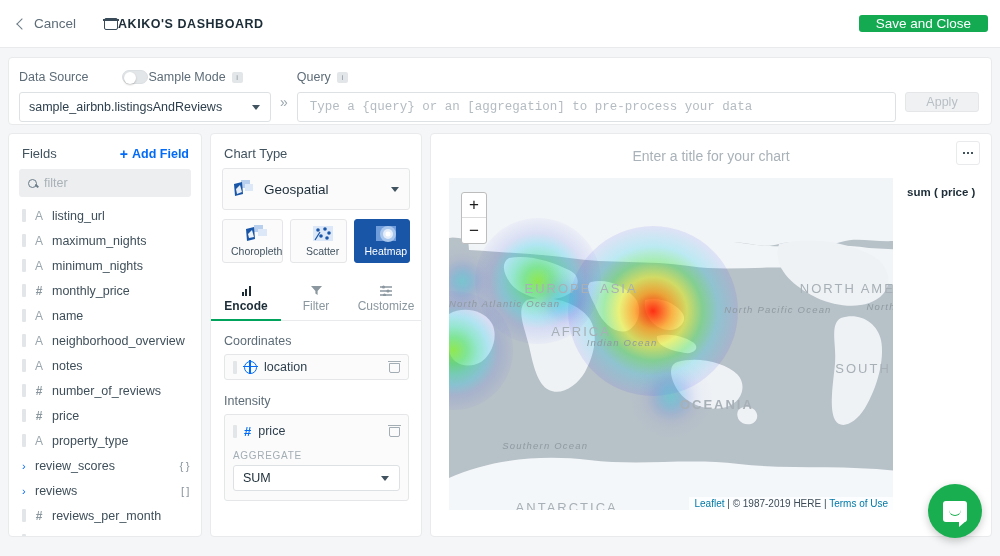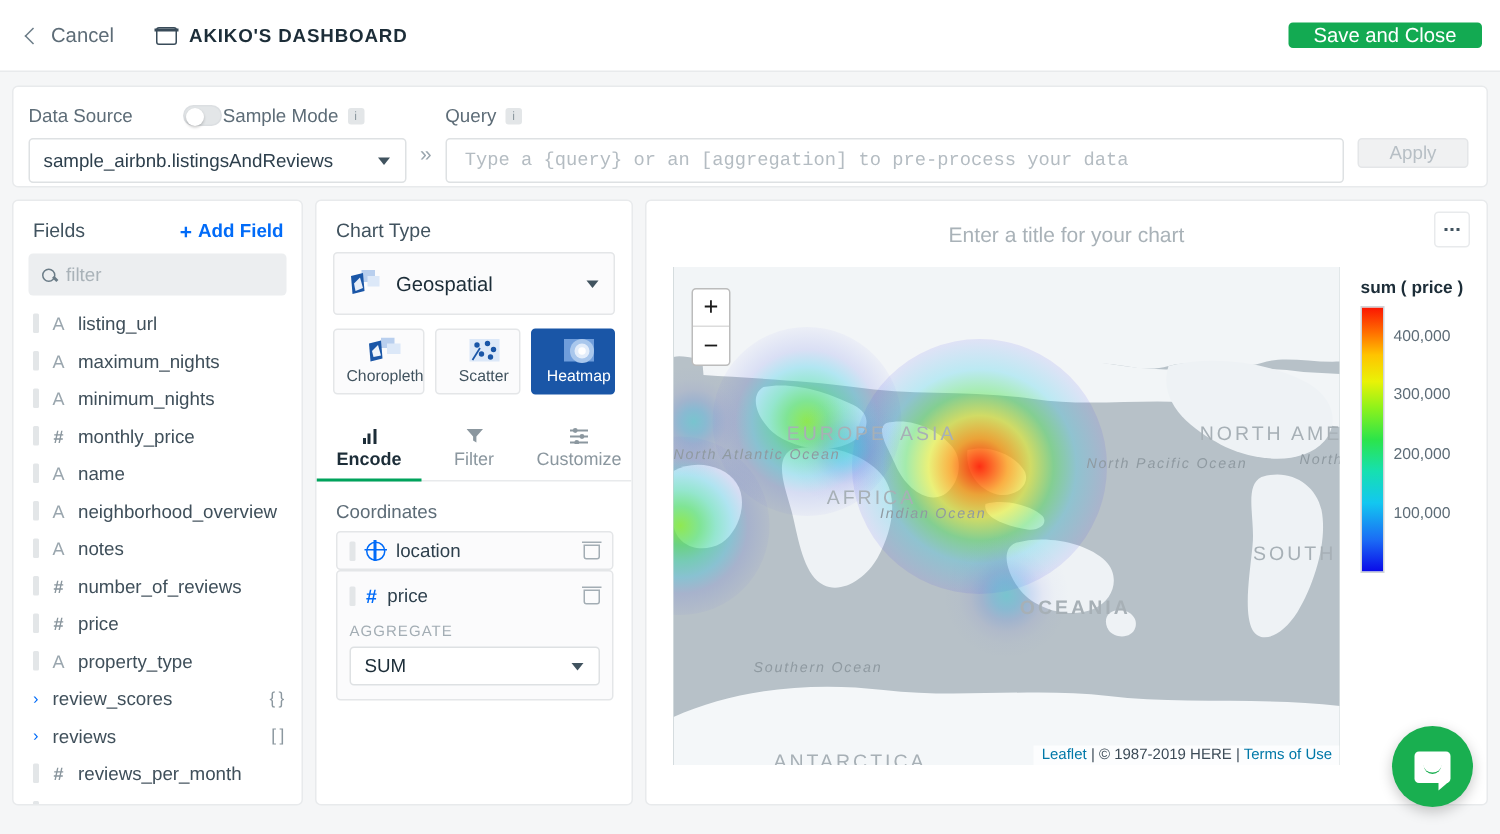--- a/index.html
+++ b/index.html
@@ -17,21 +17,21 @@
     height: 48px; background:#ffffff; display:flex; align-items:center;
     padding: 0 12px 0 14px; border-bottom:1px solid #e8eaec;
   }
   .cancel-btn {
     display:flex; align-items:center; gap:7px; color:#5d6c77;
     font-size:13.5px; cursor:pointer; padding:4px 4px;
   }
   .chev-left { display:inline-block; width:8px; height:8px;
     border-left:1.6px solid #6b7c87; border-bottom:1.6px solid #6b7c87;
     transform: rotate(45deg); margin-right:1px; }
-  .dash-title { display:flex; align-items:center; gap:8px; margin-left:24px;text-align:center; }
+  .dash-title { display:flex; align-items:center; margin-left:24px;text-align:center; }
   .dash-icon { width:14px; height:12px; border:1.6px solid #394b59; border-radius:2px; position:relative; }
   .dash-icon:before { content:""; position:absolute; left:-1.6px; right:-1.6px; top:0px; height:2.4px; background:#394b59; }
   .dash-name { font-size:12.5px; font-weight:bold; letter-spacing:0.55px; color:#1c2d38; }
   .spacer { flex:1; }
   .save-btn {
     background:#13aa52; color:#fff; border:none; border-radius:3px;
     font-size:13.5px; font-family:"Liberation Sans", sans-serif;
     padding: 1px 17px; cursor:pointer; font-weight:normal;
   }
 
@@ -413,20 +413,21 @@
 
       <div class="enc-body">
         <div class="enc-label">Coordinates</div>
         <div class="pill">
           <span class="drag-bar"></span>
           <span class="gico"></span>
           <span class="pname">location</span>
           <span class="trash"></span>
         </div>
 
+        <div class="enc-label" style="margin-top:14px">Intensity</div>
         <div class="intensity-box">
           <div class="pill">
             <span class="drag-bar"></span>
             <span class="hash">#</span>
             <span class="pname">price</span>
             <span class="trash"></span>
           </div>
           <div class="agg-label">AGGREGATE</div>
           <div class="agg-select">
             <span>SUM</span>
@@ -503,29 +504,20 @@
             <div>−</div>
           </div>
 
           <div class="attrib">
             <a>Leaflet</a><span> | </span><span>© 1987-2019 HERE</span><span> | </span><a>Terms of Use</a>
           </div>
         </div>
 
         <div class="legend">
           <div class="legend-title">sum ( price )</div>
-          <div class="legend-scale">
-            <div class="legend-bar"></div>
-            <div class="legend-ticks" id="legend-ticks">
-                <span style="top: 11.1111%;">400,000</span>
-                <span style="top: 33.3333%;">300,000</span>
-                <span style="top: 55.5556%;">200,000</span>
-                <span style="top: 77.7778%;">100,000</span>
-              </div>
-          </div>
         </div>
       </div>
     </div>
   </div>
 
   <div class="intercom">
     <span class="ic-bubble">
         <span class="ic-smile"></span>
       </span>
   </div>

